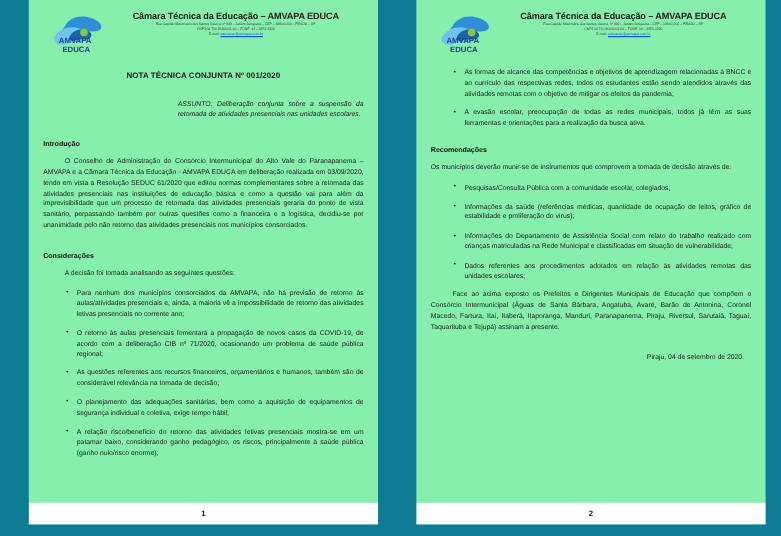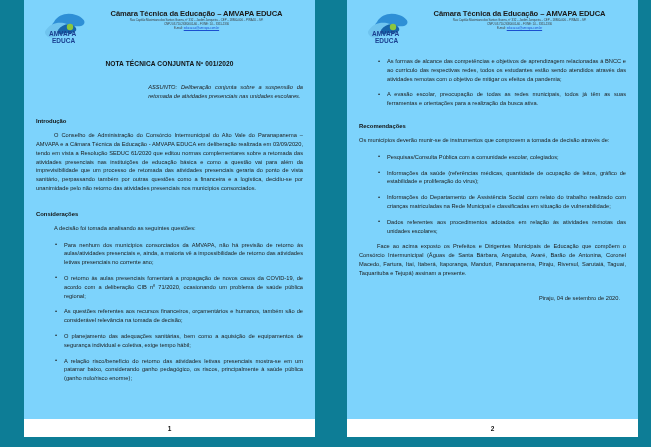--- a/index.html
+++ b/index.html
@@ -5,21 +5,21 @@
   html,body{margin:0;padding:0;}
   body{
     width:651px;height:447px;
     background:#0d7d96;
     font-family:"Liberation Sans", sans-serif;
     overflow:hidden;
   }
   .viewer{position:relative;width:651px;height:447px;display:flex;gap:7px;padding:0;box-sizing:border-box;}
   .page{
     position:relative;
-    background:#7dd3fc;
+    background:#86efac;
     box-sizing:border-box;
     overflow:hidden;
   }
   .page-left{width:291px;margin-left:24px;height:437px;}
   .page-right{width:291px;margin-left:25px;height:437px;}
   .page-inner{padding:5px 12px 0 12px;}
 
   
   .letterhead{display:flex;align-items:flex-start;padding-top:4px;}
   .logo{

